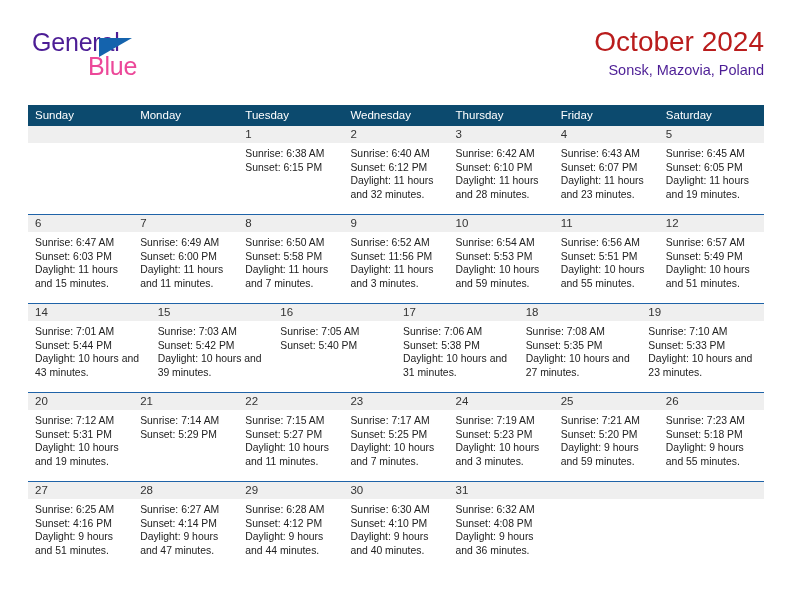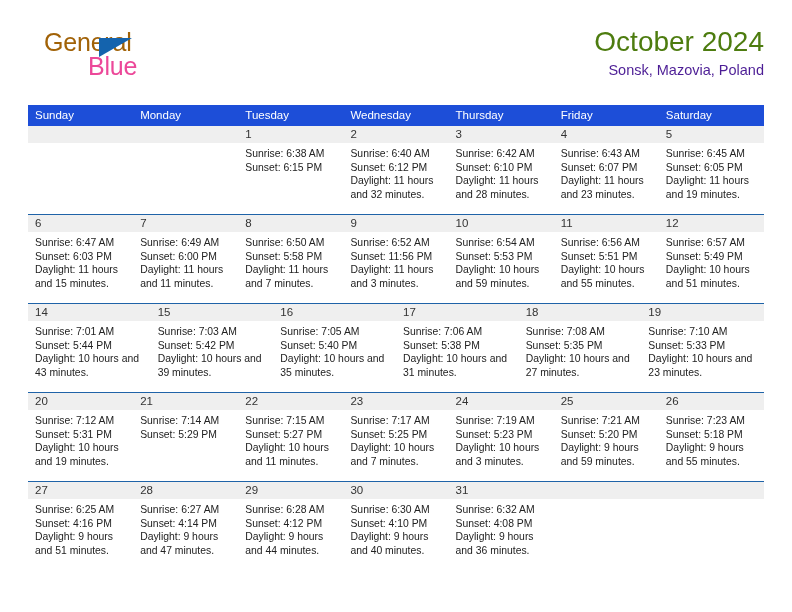--- a/index.html
+++ b/index.html
@@ -31,25 +31,25 @@
   }
   .brand {
     position: absolute;
     left: 0;
     top: 0;
     width: 300px;
     height: 64px;
   }
   .brand-general {
     position: absolute;
-    left: 16px;
+    left: 4px;
     top: 4px;
     font-size: 25px;
     letter-spacing: -0.2px;
-    color: #a16207;
+    color: #4c1d95;
     line-height: 1;
   }
   .brand-triangle {
     position: absolute;
     left: 71px;
     top: 12px;
     width: 0;
     height: 0;
     border-left: 33px solid #1463ad;
     border-bottom: 19px solid transparent;
@@ -66,42 +66,42 @@
 
   .title-block {
     position: absolute;
     right: 0;
     top: 0;
     text-align: right;
   }
   .cal-title {
     font-size: 28px;
     font-weight: normal;
-    color: #4d7c0f;
+    color: #b91c1c;
     line-height: 1.12;
     white-space: nowrap;
   }
   .cal-location {
     margin-top: 6px;
     font-size: 14.5px;
     color: #4c1d95;
     line-height: 1.1;
     white-space: nowrap;
   }
 
   
   .calendar {
     position: absolute;
     left: 28px;
     top: 105px;
     width: 736px;
   }
   .dow-row {
     display: flex;
-    background: #1d4ed8;
+    background: #0c4a6e;
     height: 21px;
   }
   .dow {
     flex: 1 1 0;
     color: #ffffff;
     font-size: 11.5px;
     line-height: 21px;
     padding-left: 7px;
     box-sizing: border-box;
     white-space: nowrap;
@@ -301,21 +301,20 @@
               <div>Sunrise: 7:03 AM</div>
               <div>Sunset: 5:42 PM</div>
               <div class="wrap">Daylight: 10 hours and 39 minutes.</div>
             </div>
           </div>
           <div class="day-cell">
             <span class="daynum">16</span>
             <div class="day-info">
               <div>Sunrise: 7:05 AM</div>
               <div>Sunset: 5:40 PM</div>
-              <div class="wrap">Daylight: 10 hours and 35 minutes.</div>
             </div>
           </div>
           <div class="day-cell">
             <span class="daynum">17</span>
             <div class="day-info">
               <div>Sunrise: 7:06 AM</div>
               <div>Sunset: 5:38 PM</div>
               <div class="wrap">Daylight: 10 hours and 31 minutes.</div>
             </div>
           </div>

